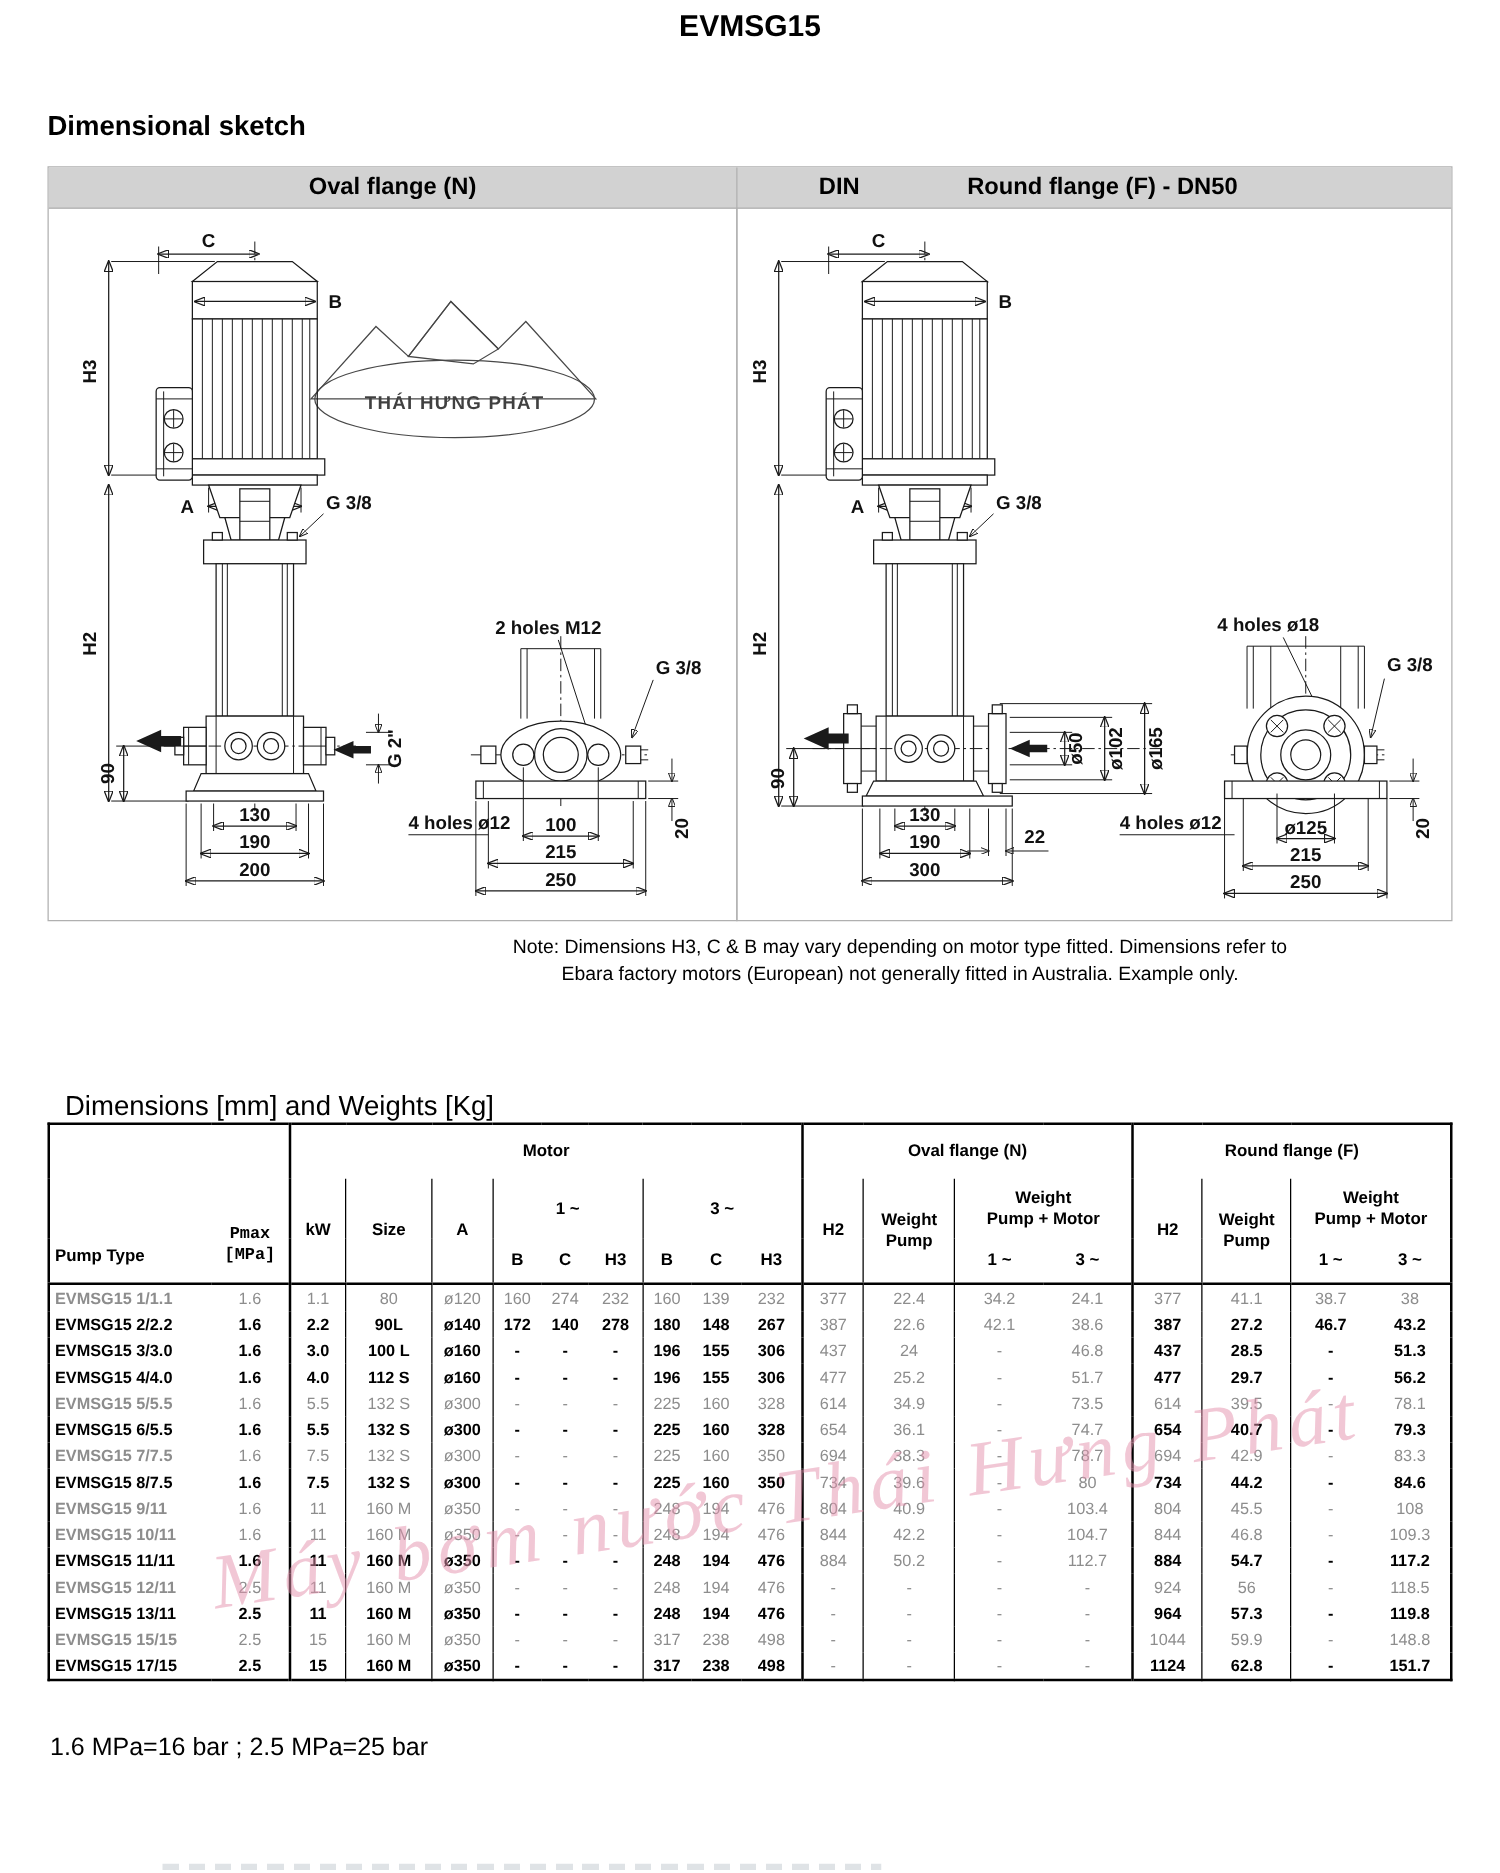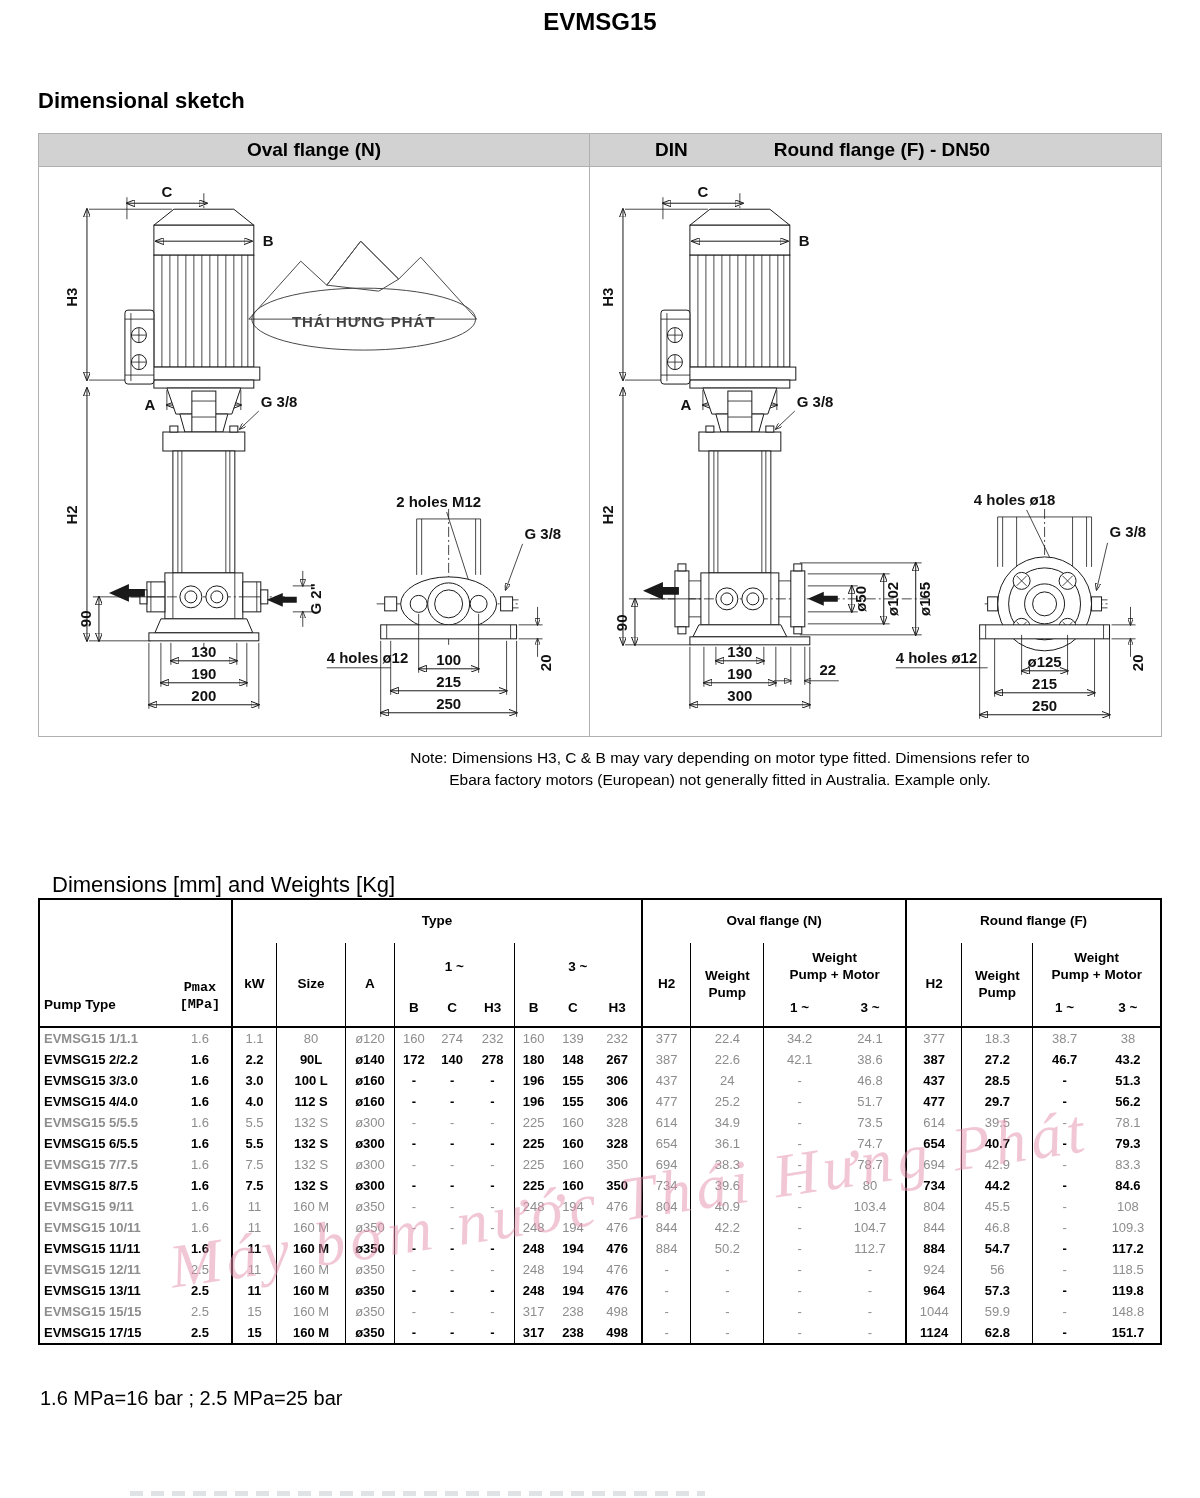--- a/index.html
+++ b/index.html
@@ -360,21 +360,21 @@
       <col style="width:62px">
       <col style="width:64px">
   </colgroup>
   <thead>
     <tr class="hr1">
       <th rowspan="3" class="corner">Pump Type</th>
       <th rowspan="3" class="pmax br2">
         <div>Pmax</div>
         <div>[MPa]</div>
       </th>
-      <th colspan="9" class="br2">Type</th>
+      <th colspan="9" class="br2">Motor</th>
       <th colspan="4" class="br2">Oval flange (N)</th>
       <th colspan="4">Round flange (F)</th>
     </tr>
     <tr class="hr2">
       <th rowspan="2" class="br1">kW</th>
       <th rowspan="2" class="br1">Size</th>
       <th rowspan="2" class="br1">A</th>
       <th colspan="3" class="br1">1 ~</th>
       <th colspan="3" class="br2">3 ~</th>
       <th rowspan="2" class="br1">H2</th>
@@ -420,21 +420,21 @@
         <td>274</td>
         <td class="br1">232</td>
         <td>160</td>
         <td>139</td>
         <td class="br2">232</td>
         <td class="br1 ov">377</td>
         <td class="br1 ov">22.4</td>
         <td class="ov">34.2</td>
         <td class="br2 ov">24.1</td>
         <td class="br1">377</td>
-        <td class="br1">18.3</td>
+        <td class="br1">41.1</td>
         <td>38.7</td>
         <td>38</td>
       </tr>
       <tr class="em">
         <td class="name">EVMSG15 2/2.2</td>
         <td class="br2">1.6</td>
         <td class="br1">2.2</td>
         <td class="br1">90L</td>
         <td class="br1">ø140</td>
         <td>172</td>

